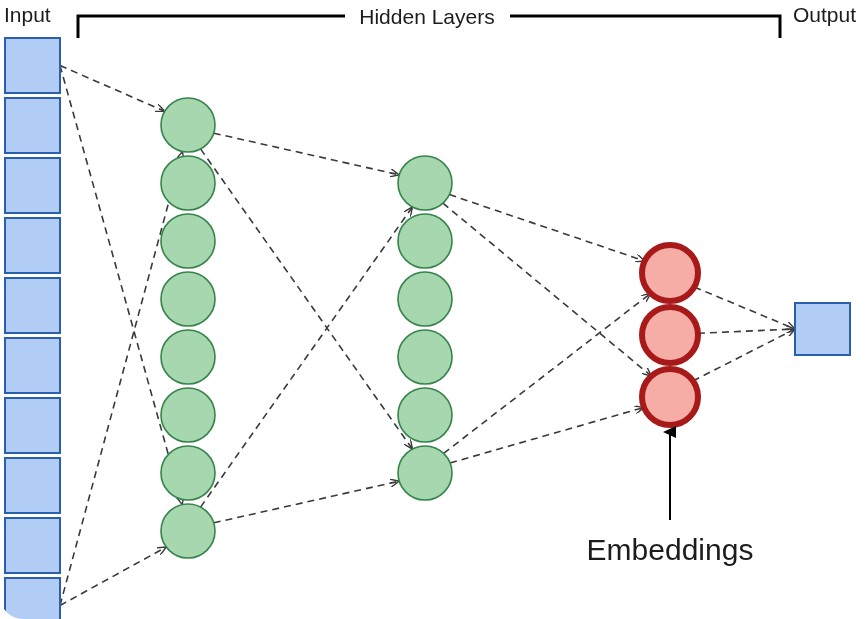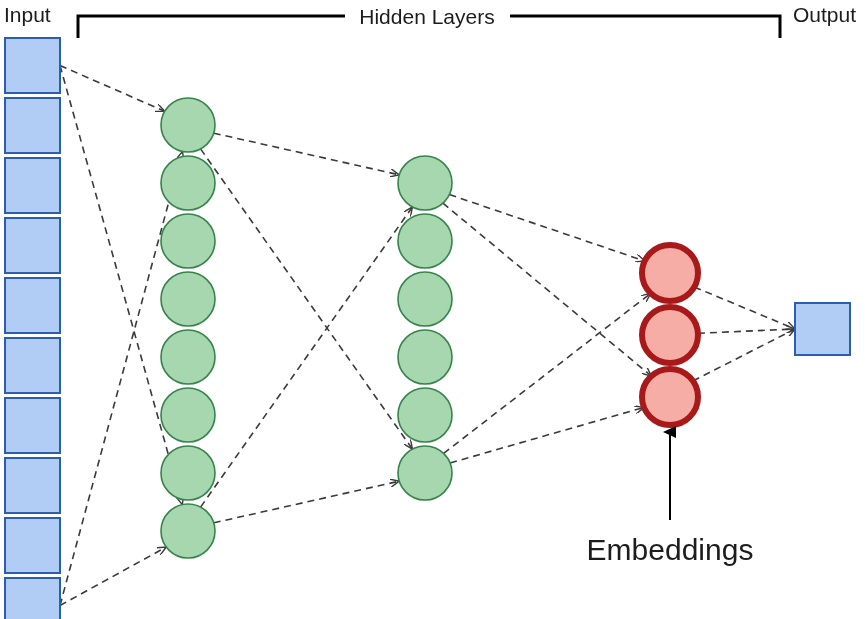--- a/index.html
+++ b/index.html
@@ -9,20 +9,21 @@
   }
   body {
     font-family: "Liberation Sans", sans-serif;
   }
   #canvas {
     position: relative;
     width: 865px;
     height: 619px;
     background: #ffffff;
     overflow: hidden;
+    border-radius: 23px;
   }
   #diagram-svg {
     position: absolute;
     left: 0;
     top: 0;
     width: 865px;
     height: 619px;
   }
   .label-text {
     font-family: "Liberation Sans", sans-serif;

